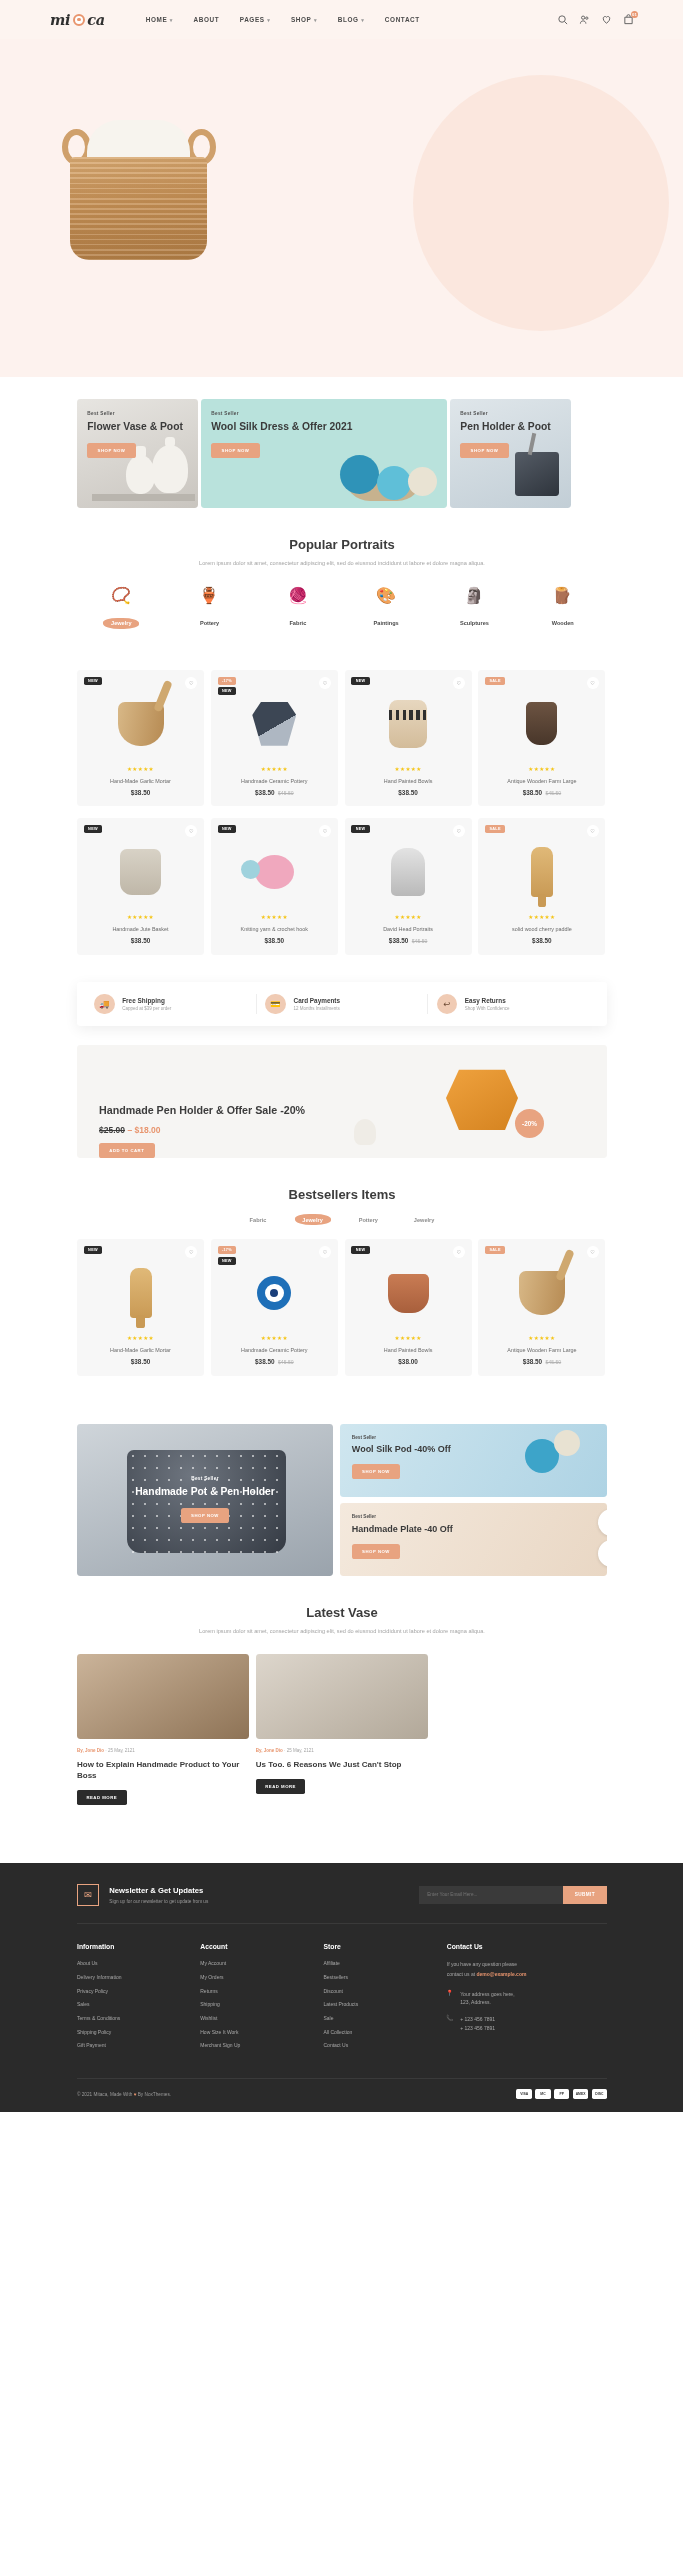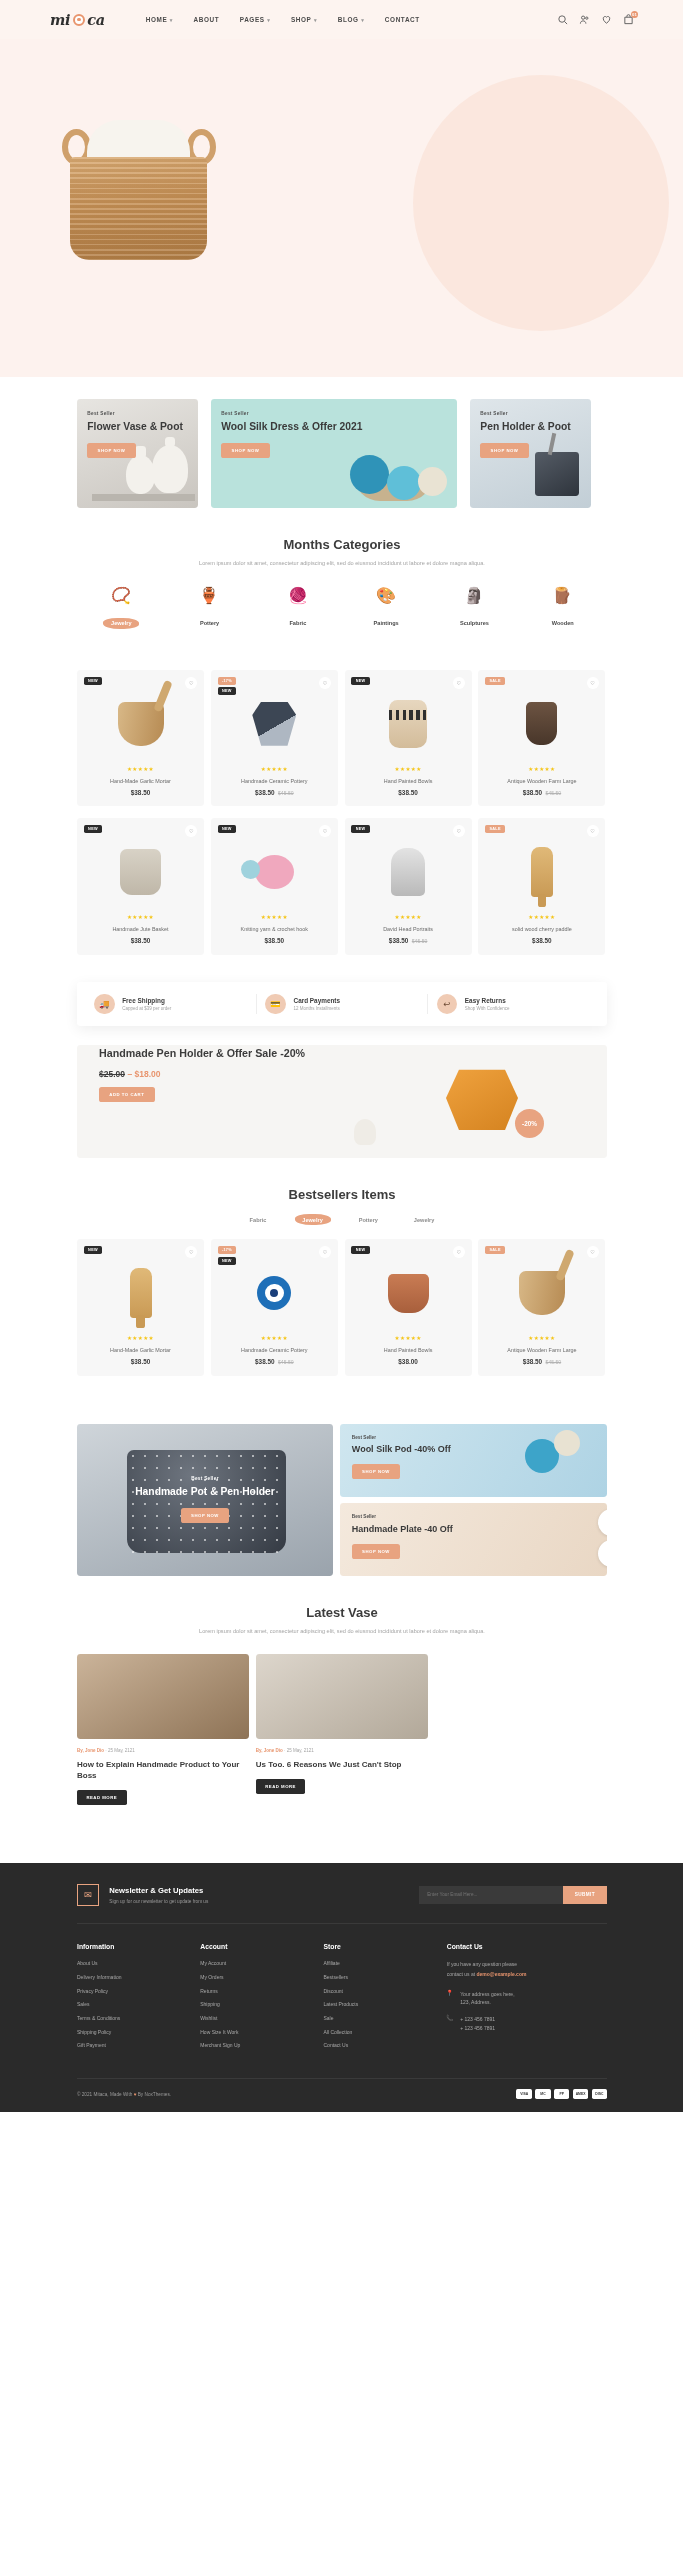--- a/index.html
+++ b/index.html
@@ -106,21 +106,21 @@
     background: #f7f4ee; border-radius: 32px 32px 8.5px 8.5px;
   }
   .basket-handle {
     position: absolute; width: 29px; height: 36px; border: 6px solid #cfa06b;
     border-radius: 50%; top: 19px;
   }
   .bh-l { left: 1.7px; } .bh-r { right: 1.7px; }
 
   
   .sec-pad { padding: 29px 0; }
-  .cards3 { display: flex; gap: 13px; }
+  .cards3 { display: flex; gap: 3px; }
   .bcard {
     position: relative; border-radius: 3.4px; overflow: hidden;
     padding: 12px 10.3px; height: 109px;
   }
   .bcard.c1 { width: 121px; background: linear-gradient(160deg,#e7e5e1,#c9c5bf); }
   .bcard.c2 { width: 246px; background: #b9e2dc; }
   .bcard.c3 { width: 121px; background: linear-gradient(160deg,#dfe6ea,#c2ced6); }
   .bc-tag { font-size: 4.7px; font-weight: bold; color: #4e4e4e; letter-spacing: 0.3px;}
   .bc-title {
     font-size: 10.3px; font-weight: bold; color: #3a3a3a;
@@ -218,21 +218,21 @@
   .feat-ico {
     width:20.5px;height:20.5px;border-radius:50%;background:#f0cbb4;
     display:flex;align-items:center;justify-content:center;font-size:8.5px;color:#6d4a34;
   }
   .feat-t { font-size:6.4px; font-weight:bold; color:#3c3c3c; }
   .feat-s { font-size:4.5px; color:#a4a4a4; margin-top:2.6px; }
 
   
   .promo {
     background:#f6f5f3; border-radius:3.4px; height:113px; display:flex;
-    align-items:flex-start; padding:0 22px; position:relative; overflow:hidden; margin-top:19px;
+    align-items:flex-end; padding:0 22px; position:relative; overflow:hidden; margin-top:19px;
   }
   .promo-l { width:214px; }
   .promo-t { font-size:10.7px; font-weight:bold; color:#3c3c3c; line-height:1.5; }
   .promo-p { margin-top:7.7px; font-size:8.5px; font-weight:bold; }
   .promo-p .o { text-decoration:line-through; color:#3c3c3c; }
   .promo-p .n { color:#e8956e; }
   .promo-r { flex:1; position:relative; height:113px; }
   .pumpkin {
     position:absolute; right:67px; top:20.5px; width:72px; height:67px;
     background: linear-gradient(150deg,#f0a33f,#d4821f); border-radius:12px;
@@ -431,21 +431,21 @@
       <div class="bcard c3">
         <div class="penholder"></div>
         <div class="bc-tag">Best Seller</div>
         <div class="bc-title">Pen Holder &amp; Poot</div>
         <button class="btn-shop">SHOP NOW</button>
       </div>
     </div>
   </div>
 
   <div class="container sec-pad">
-    <div class="sec-title">Months Categories</div>
+    <div class="sec-title">Popular Portraits</div>
     <div class="sec-sub">Lorem ipsum dolor sit amet, consectetur adipiscing elit, sed do eiusmod incididunt ut labore et dolore magna aliqua.</div>
     <div class="cats">
       <div class="cat active">
         <div class="cat-ico">📿</div>
         <div class="cat-label">Jewelry</div>
       </div>
       <div class="cat">
         <div class="cat-ico">🏺</div>
         <div class="cat-label">Pottery</div>
       </div>

